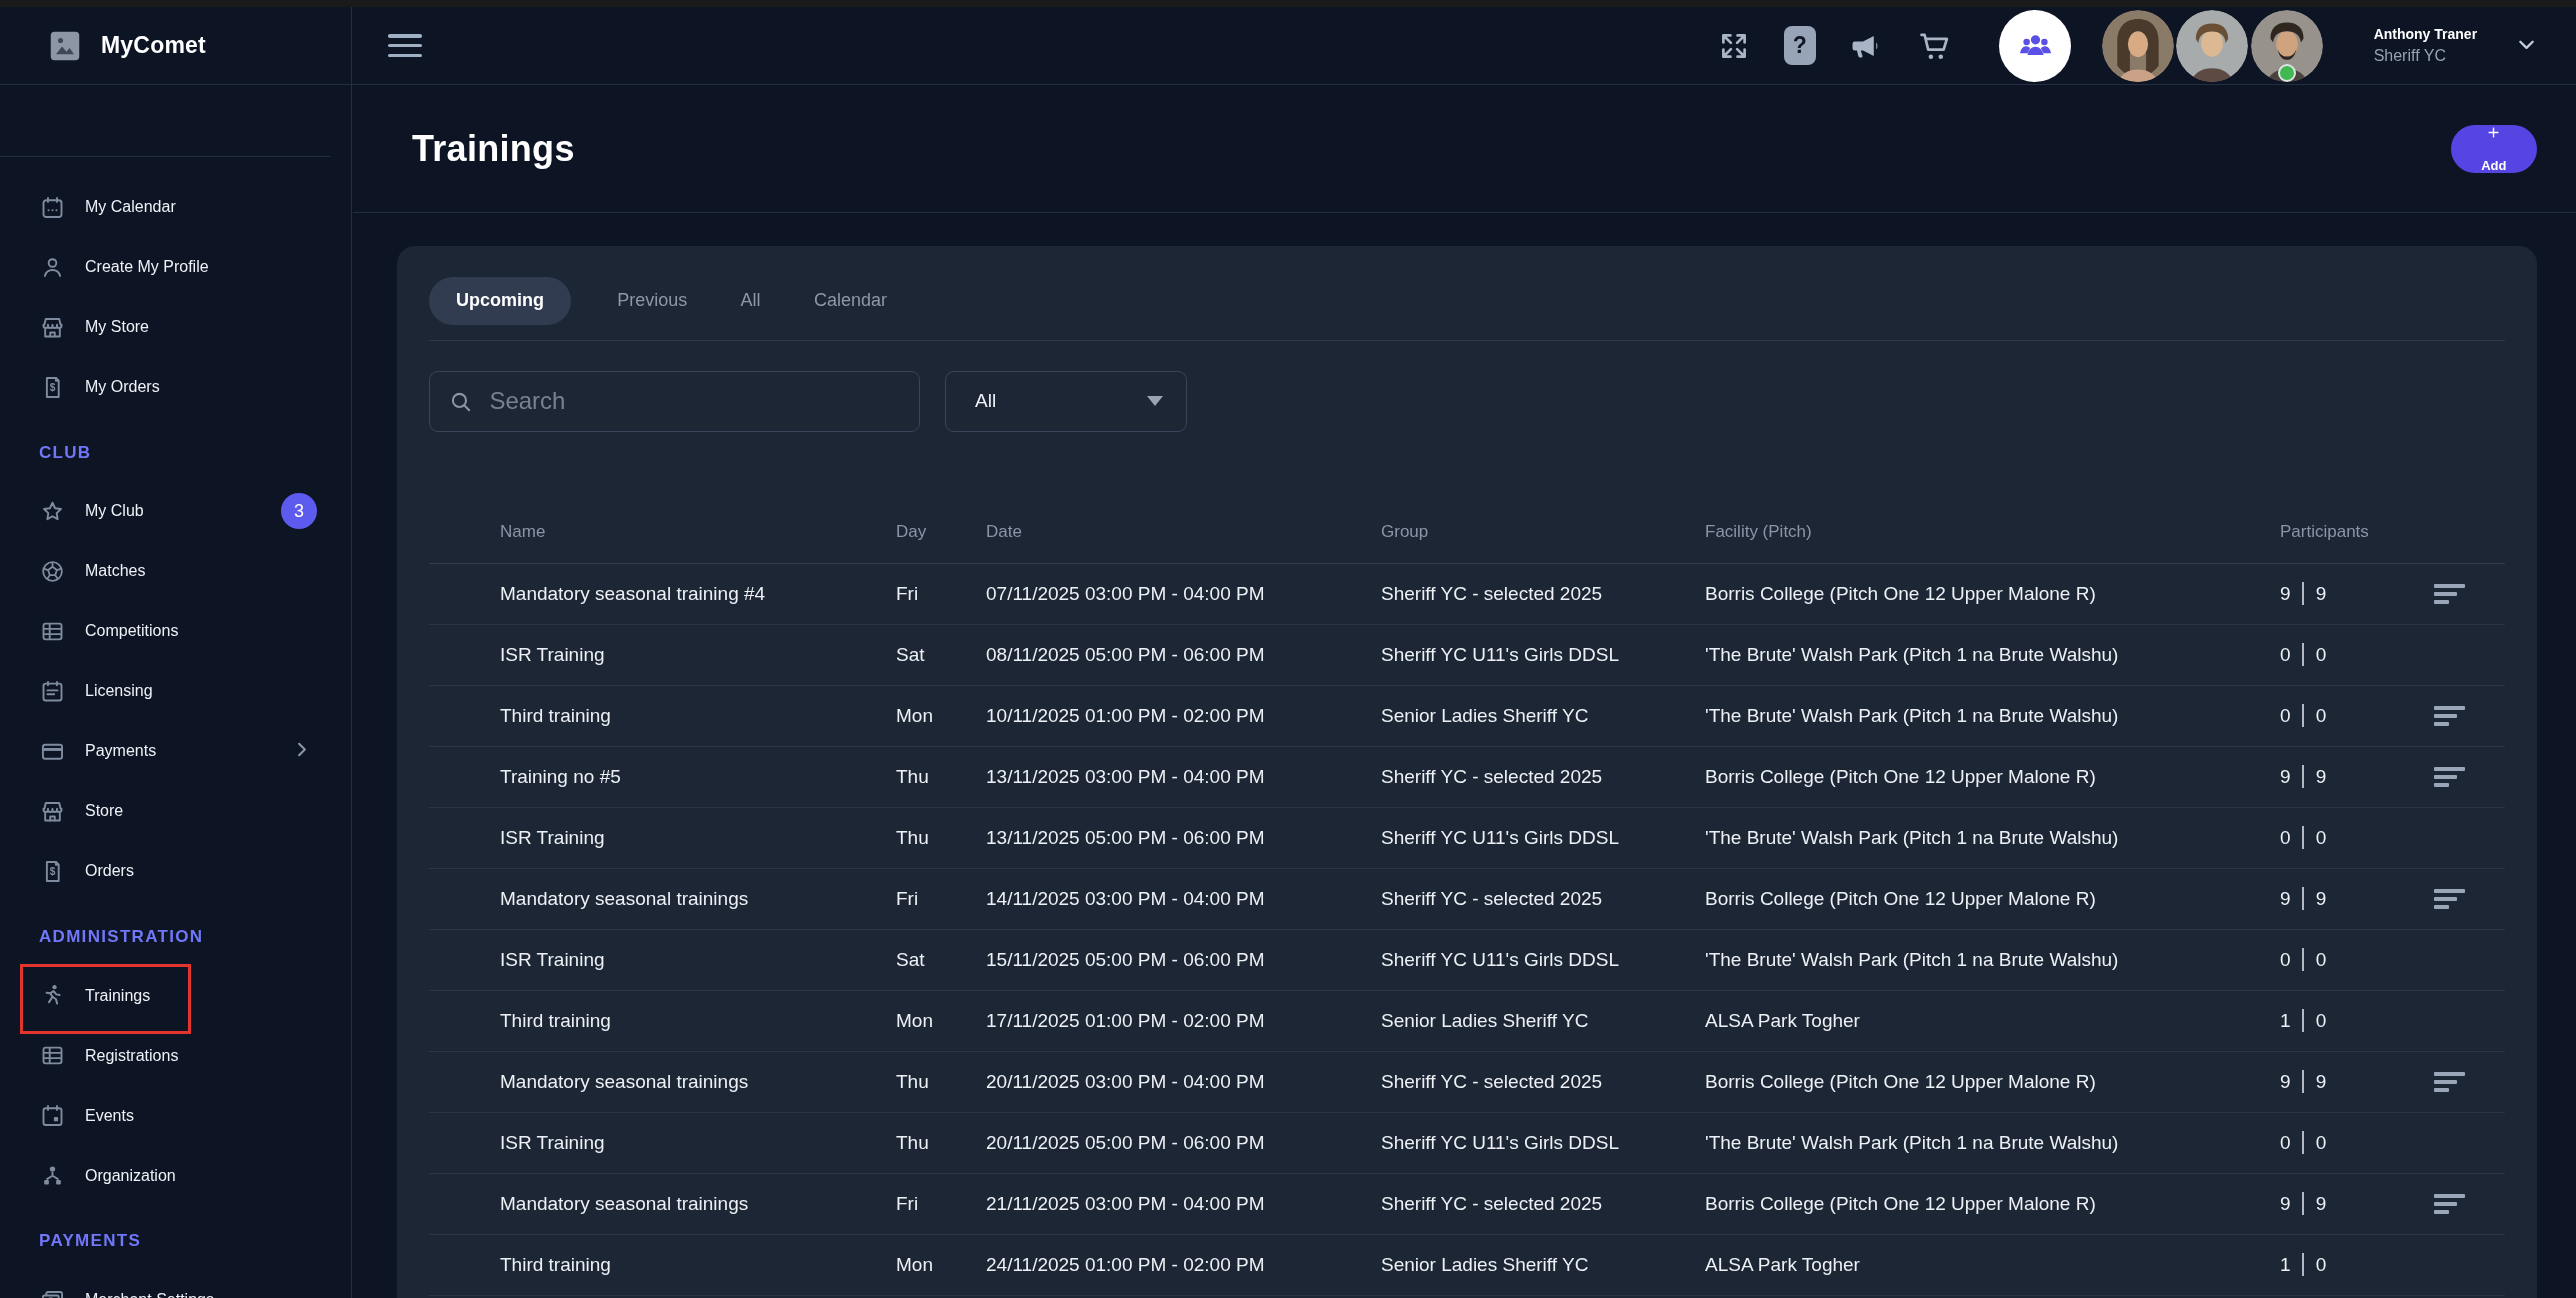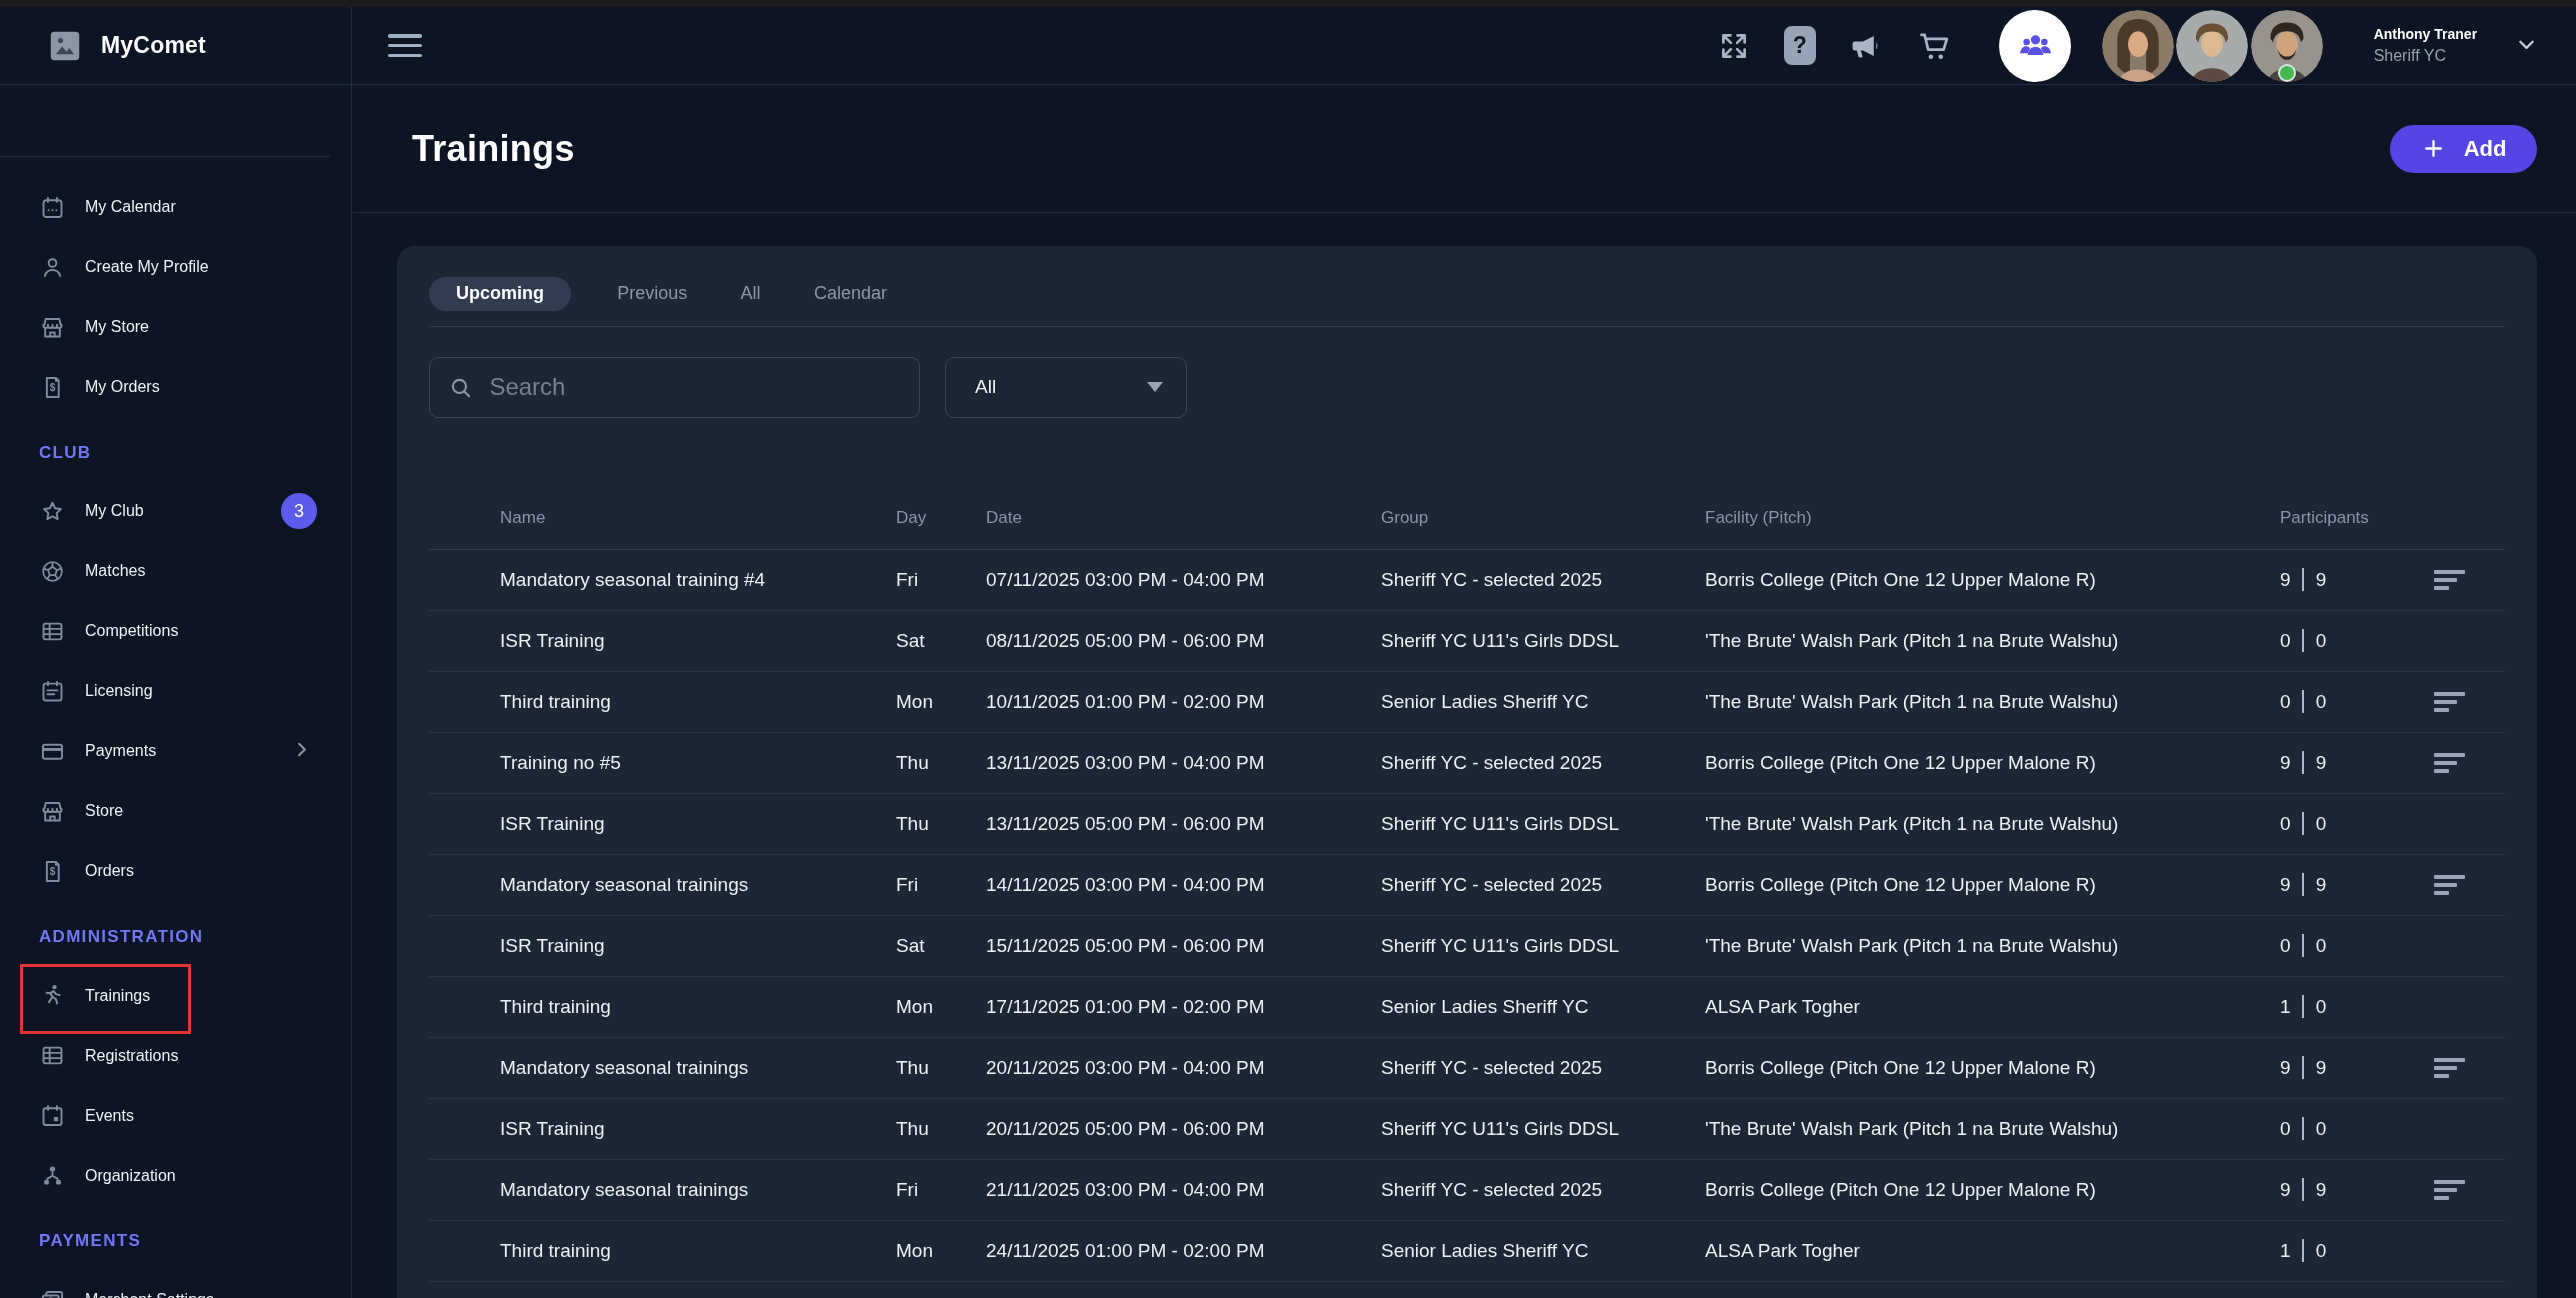--- a/index.html
+++ b/index.html
@@ -57,28 +57,28 @@
   .chev svg{width:23px;height:23px;}
   .nav-item.highlight::before{content:"";position:absolute;left:20px;top:-1.8px;width:165px;height:64px;
     border:3.6px solid #e3342e;pointer-events:none;}
 
   
   .main{position:absolute;top:7.2px;left:353px;right:0;bottom:0;}
   .page-header{height:128px;margin-top:78px;display:flex;align-items:center;
     border-bottom:0.9px solid #232e3f;padding:0 39px 0 59px;}
   .page-title{font-size:36px;font-weight:800;color:#ffffff;letter-spacing:0.3px;}
   .add-btn{margin-left:auto;height:48px;padding:0 30.5px;border-radius:24px;border:none;
-    background:#5546e4;color:#ffffff;font-size:22px;font-weight:600;display:flex;align-items:center;
-    gap:18px;cursor:pointer;font-family:inherit;}
+    background:#5546e4;color:#ffffff;font-size:13px;font-weight:600;display:flex;align-items:center;
+    gap:18px;cursor:pointer;font-family:inherit;flex-direction:column;}
   .add-btn svg{width:25px;height:25px;}
 
   .card{margin:33px 39px 0 44px;background:#1d2634;border-radius:18px;height:1166px;
     padding:30.5px 32px 0 32px;}
   .tabs{display:flex;align-items:center;gap:39px;}
-  .tab{font-size:18px;color:#8d97a8;padding:0 7.2px;height:34px;display:flex;align-items:center;
+  .tab{font-size:18px;color:#8d97a8;padding:0 7.2px;height:48px;display:flex;align-items:center;
     border-radius:24px;cursor:pointer;}
   .tab.active{background:#313c51;color:#ffffff;padding:0 27px;font-weight:600;}
   .tabs-divider{height:0.9px;background:rgba(255,255,255,.09);margin-top:15.3px;}
 
   .filters{display:flex;gap:25px;margin-top:30px;}
   .search-box{width:491px;height:61px;border:0.9px solid #3a455b;border-radius:9px;
     display:flex;align-items:center;padding:0 18px;gap:14.4px;background:transparent;}
   .search-box svg{width:25px;height:25px;color:#8b95a7;flex:none;}
   .search-box input{flex:1;background:transparent;border:none;outline:none;color:#eef2f7;
     font-size:24px;font-family:inherit;}

